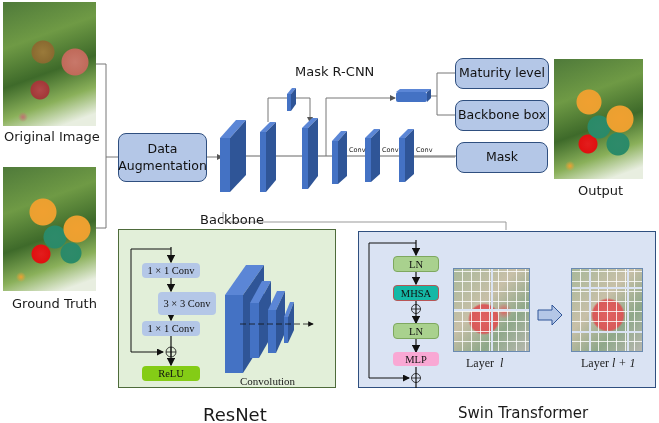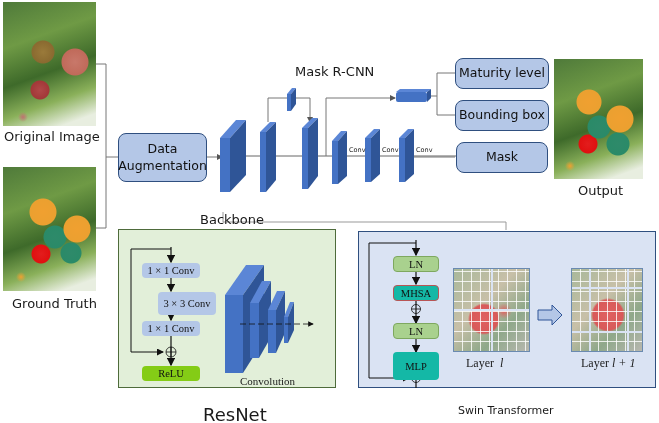--- a/index.html
+++ b/index.html
@@ -118,21 +118,21 @@
 <div class="lbl" style="left:12px;top:296px;">Ground Truth</div>
 
 <div class="rbox" style="left:118px;top:133px;width:89px;height:49px;flex-direction:column;">
   <span>Data</span>
   <span>Augmentation</span>
 </div>
 <div class="lbl" style="left:200px;top:195px;margin-top:17px;">Backbone</div>
 <div class="lbl" style="left:295px;top:64px;">Mask R-CNN</div>
 
 <div class="rbox" style="left:455px;top:58px;width:94px;height:31px;">Maturity level</div>
-<div class="rbox" style="left:455px;top:100px;width:94px;height:31px;">Bounding box</div>
+<div class="rbox" style="left:455px;top:100px;width:94px;height:31px;">Backbone box</div>
 <div class="rbox" style="left:456px;top:142px;width:92px;height:31px;">Mask</div>
 
 <div class="photo" style="left:554px;top:59px;width:89px;height:120px;background:
   radial-gradient(circle at 35px 43px,#f0a030 0,#eba030 12px,transparent 13px),
   radial-gradient(circle at 66px 60px,#f0a030 0,#eba030 13px,transparent 14px),
   radial-gradient(circle at 45px 68px,#2e8a6a 0,#2a8a68 11px,transparent 12px),
   radial-gradient(circle at 64px 85px,#2e8a6a 0,#2a8a68 11px,transparent 12px),
   radial-gradient(circle at 34px 85px,#e31d1d 0,#e01010 9px,transparent 10px),
   radial-gradient(circle at 16px 107px,#f0a030 0,transparent 5px),
   linear-gradient(160deg,#4f7a3a 0%,#6f9a45 30%,#3e6a2a 55%,#8ab05a 75%,#e8eee0 92%);">
@@ -184,21 +184,21 @@
   <line x1="416" y1="338" x2="416" y2="352" stroke="#111" stroke-width="1.2" marker-end="url(#arrb)"></line>
   <line x1="416" y1="367" x2="416" y2="388" stroke="#111" stroke-width="1.2"></line>
   <circle cx="416" cy="378" r="4.5" fill="none" stroke="#111" stroke-width="0.8"></circle>
   <line x1="411.5" y1="378" x2="420.5" y2="378" stroke="#111" stroke-width="0.8"></line>
 
   <polygon points="538,310 552,310 552,305 562,315 552,325 552,320 538,320" fill="#b4c7e7" stroke="#2f5597" stroke-width="1"></polygon>
 </svg>
 <div class="sbox" style="left:393px;top:256px;width:46px;height:16px;background:#a9d18e;border:1px solid #7ea85f;">LN</div>
 <div class="sbox" style="left:393px;top:285px;width:46px;height:16px;background:#14b8a6;border:1px solid #b85555;">MHSA</div>
 <div class="sbox" style="left:393px;top:323px;width:46px;height:16px;background:#a9d18e;border:1px solid #7ea85f;">LN</div>
-<div class="sbox" style="left:393px;top:352px;width:46px;height:28px;background:#14b8a6;">MLP</div>
+<div class="sbox" style="left:393px;top:352px;width:46px;height:14px;background:#f9a8d4;">MLP</div>
 
 <div class="abs" style="left:453px;top:268px;width:77px;height:84px;
   background:
    repeating-linear-gradient(90deg,transparent 0,transparent 8px,rgba(255,255,255,0.8) 8px,rgba(255,255,255,0.8) 9px),
    repeating-linear-gradient(0deg,transparent 0,transparent 9px,rgba(255,255,255,0.8) 9px,rgba(255,255,255,0.8) 10px),
    radial-gradient(circle at 30px 50px,#e06060 0,#d85a5a 14px,transparent 16px),
    radial-gradient(circle at 50px 42px,#e06060 0,transparent 8px),
    linear-gradient(135deg,#a8b89a,#c8c0a8 40%,#8fa88a 70%,#b8b8b0);
   border:1.5px solid #6a8ab0;box-sizing:border-box;">
   <div class="abs" style="left:37px;top:0;width:2px;height:100%;background:#dae3f3;"></div>
@@ -216,13 +216,13 @@
   <div class="abs" style="left:55px;top:0;width:2px;height:100%;background:#dae3f3;"></div>
   <div class="abs" style="left:0;top:18px;width:100%;height:2px;background:#dae3f3;"></div>
   <div class="abs" style="left:0;top:62px;width:100%;height:2px;background:#dae3f3;"></div>
 </div>
 <div class="lbl" style="left:466px;top:356px;font-family:'Liberation Serif',serif;font-size:12px;">
   <span>Layer</span>&nbsp;&nbsp;<i>l</i>
 </div>
 <div class="lbl" style="left:581px;top:356px;font-family:'Liberation Serif',serif;font-size:12px;">
   <span>Layer</span> <i>l + 1</i>
 </div>
-<div class="lbl" style="left:458px;top:404px;font-size:11px;">Swin Transformer</div>
+<div class="lbl" style="left:458px;top:404px;font-size:15px;">Swin Transformer</div>
 
 </body></html>

